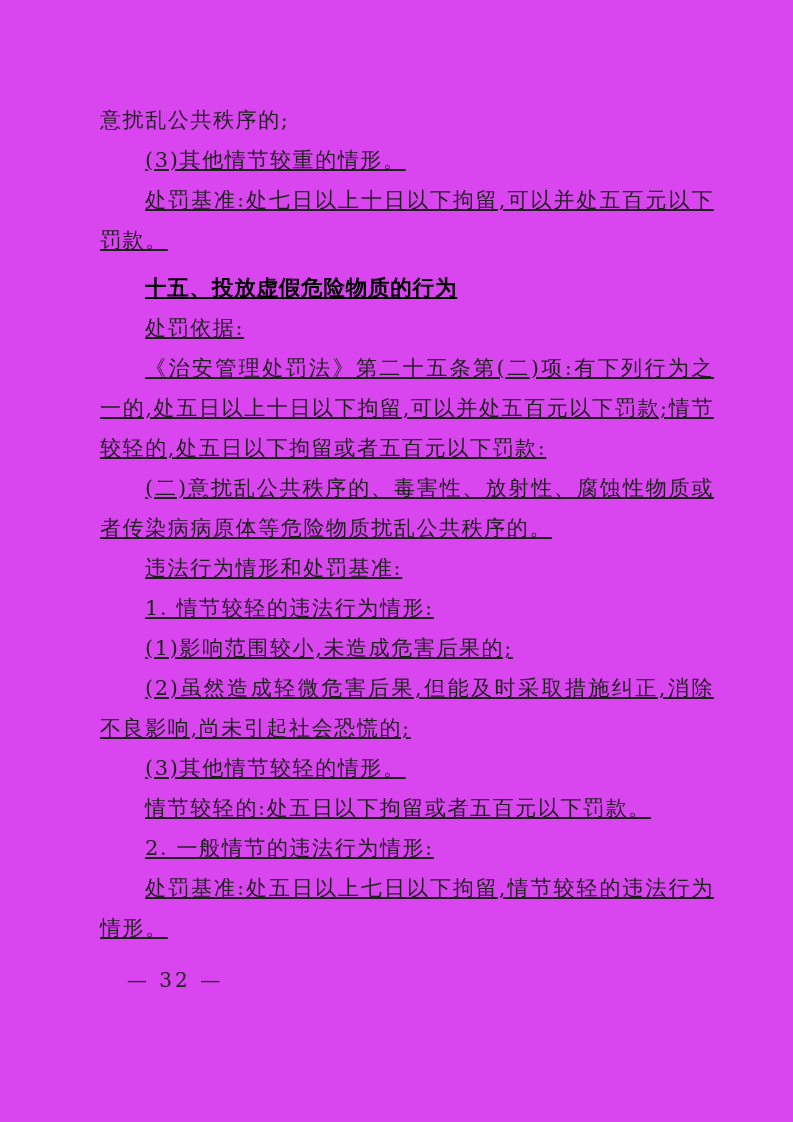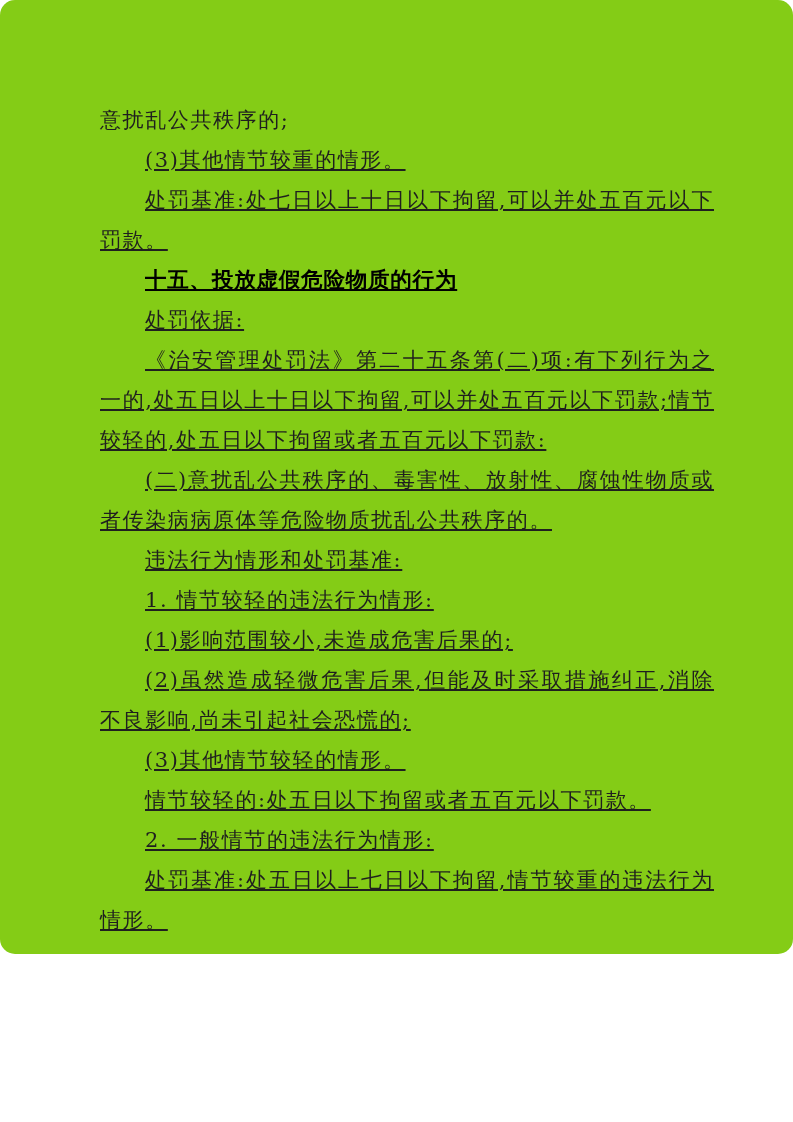--- a/index.html
+++ b/index.html
@@ -3,25 +3,24 @@
 <meta charset="utf-8">
 <style>
   html, body {
     margin: 0;
     padding: 0;
     background: #ffffff;
   }
   .page {
     position: relative;
     width: 793px;
-    height: 954px;
-    background: #84cc16;
+    height: 1122px;
+    background: #d946ef;
     overflow: hidden;
     font-family: "DejaVu Serif", "Liberation Serif", serif;
-    border-radius: 15px;
   }
   .textblock {
     position: absolute;
     left: 100px;
     top: 100px;
     width: 614px;
   }
   .para {
     margin: 0;
     padding: 0;
@@ -38,20 +37,21 @@
     text-indent: 45px;
     text-decoration: underline;
   }
   .para.heading {
     font-family: "DejaVu Sans", "Liberation Sans", sans-serif;
     font-weight: bold;
     font-size: 21.5px;
     letter-spacing: 0.8px;
     color: #000000;
     text-align: left;
+    margin-top: 8px;
   }
   .footer {
     position: absolute;
     left: 127px;
     top: 965px;
     font-size: 20px;
     line-height: 30px;
     letter-spacing: 3px;
     color: #1f1f1f;
     font-family: "DejaVu Serif", "Liberation Serif", serif;
@@ -69,17 +69,17 @@
     <p class="para indent">处罚依据:</p>
     <p class="para indent">《治安管理处罚法》第二十五条第(二)项:有下列行为之一的,处五日以上十日以下拘留,可以并处五百元以下罚款;情节较轻的,处五日以下拘留或者五百元以下罚款:</p>
     <p class="para indent">(二)意扰乱公共秩序的、毒害性、放射性、腐蚀性物质或者传染病病原体等危险物质扰乱公共秩序的。</p>
     <p class="para indent">违法行为情形和处罚基准:</p>
     <p class="para indent">1. 情节较轻的违法行为情形:</p>
     <p class="para indent">(1)影响范围较小,未造成危害后果的;</p>
     <p class="para indent">(2)虽然造成轻微危害后果,但能及时采取措施纠正,消除不良影响,尚未引起社会恐慌的;</p>
     <p class="para indent">(3)其他情节较轻的情形。</p>
     <p class="para indent">情节较轻的:处五日以下拘留或者五百元以下罚款。</p>
     <p class="para indent">2. 一般情节的违法行为情形:</p>
-    <p class="para indent">处罚基准:处五日以上七日以下拘留,情节较重的违法行为情形。</p>
+    <p class="para indent">处罚基准:处五日以上七日以下拘留,情节较轻的违法行为情形。</p>
   </div>
 
   <div class="footer">— 32 —</div>
 </div>
 
 </body></html>

